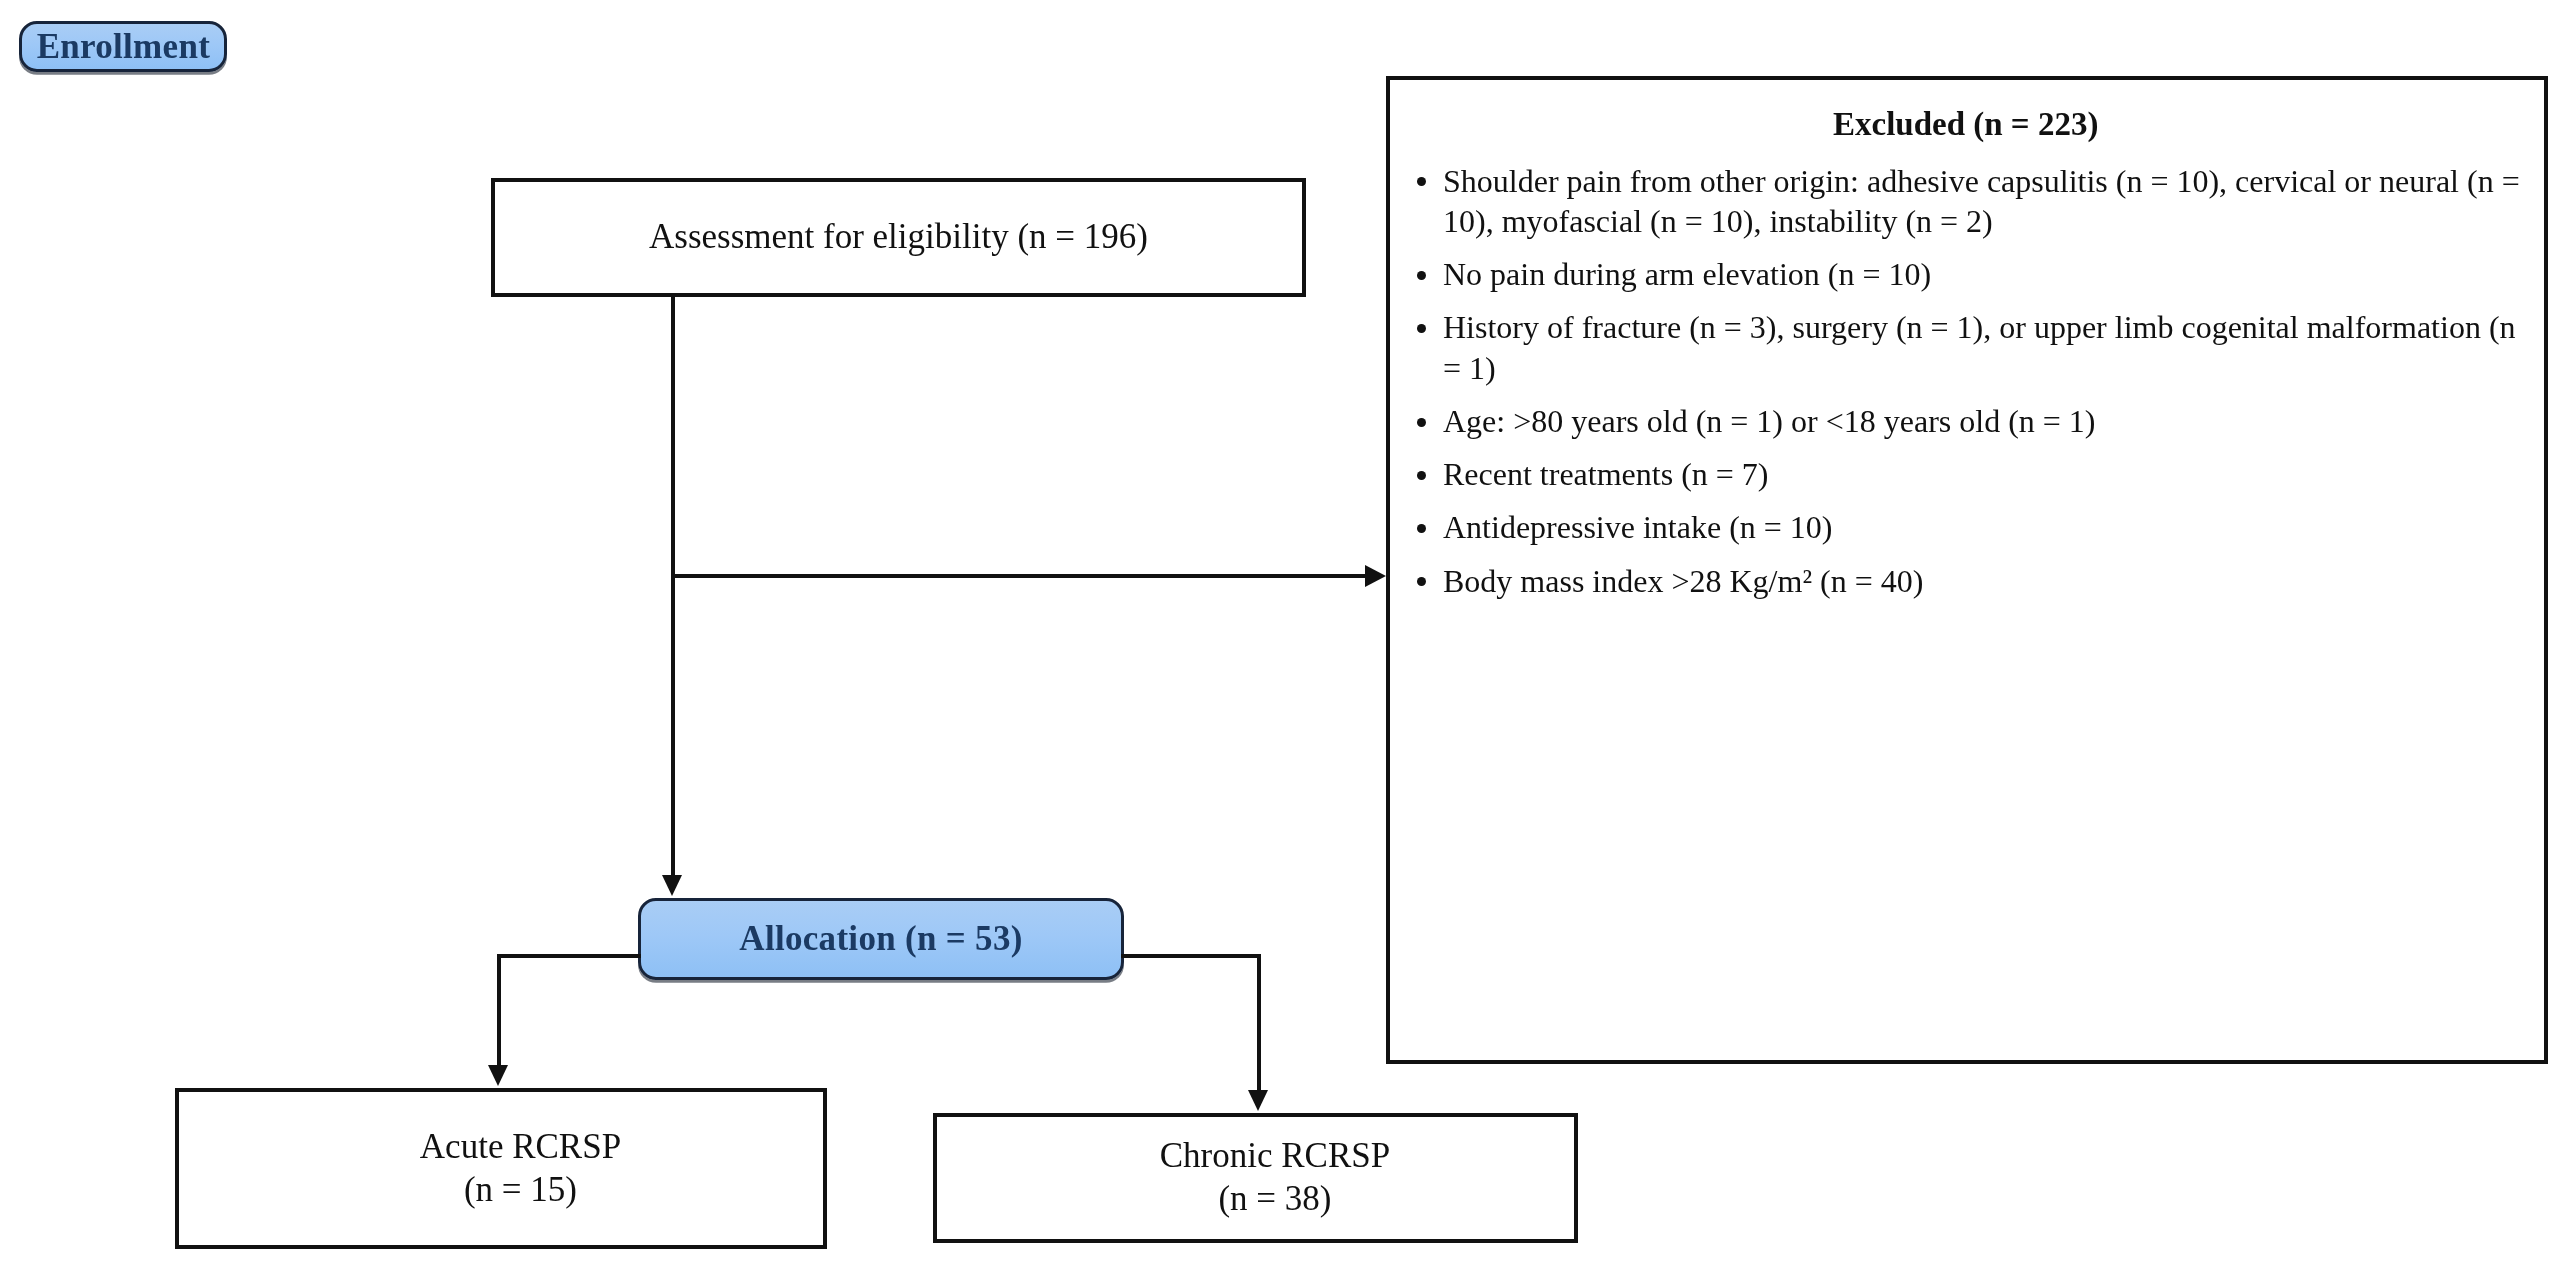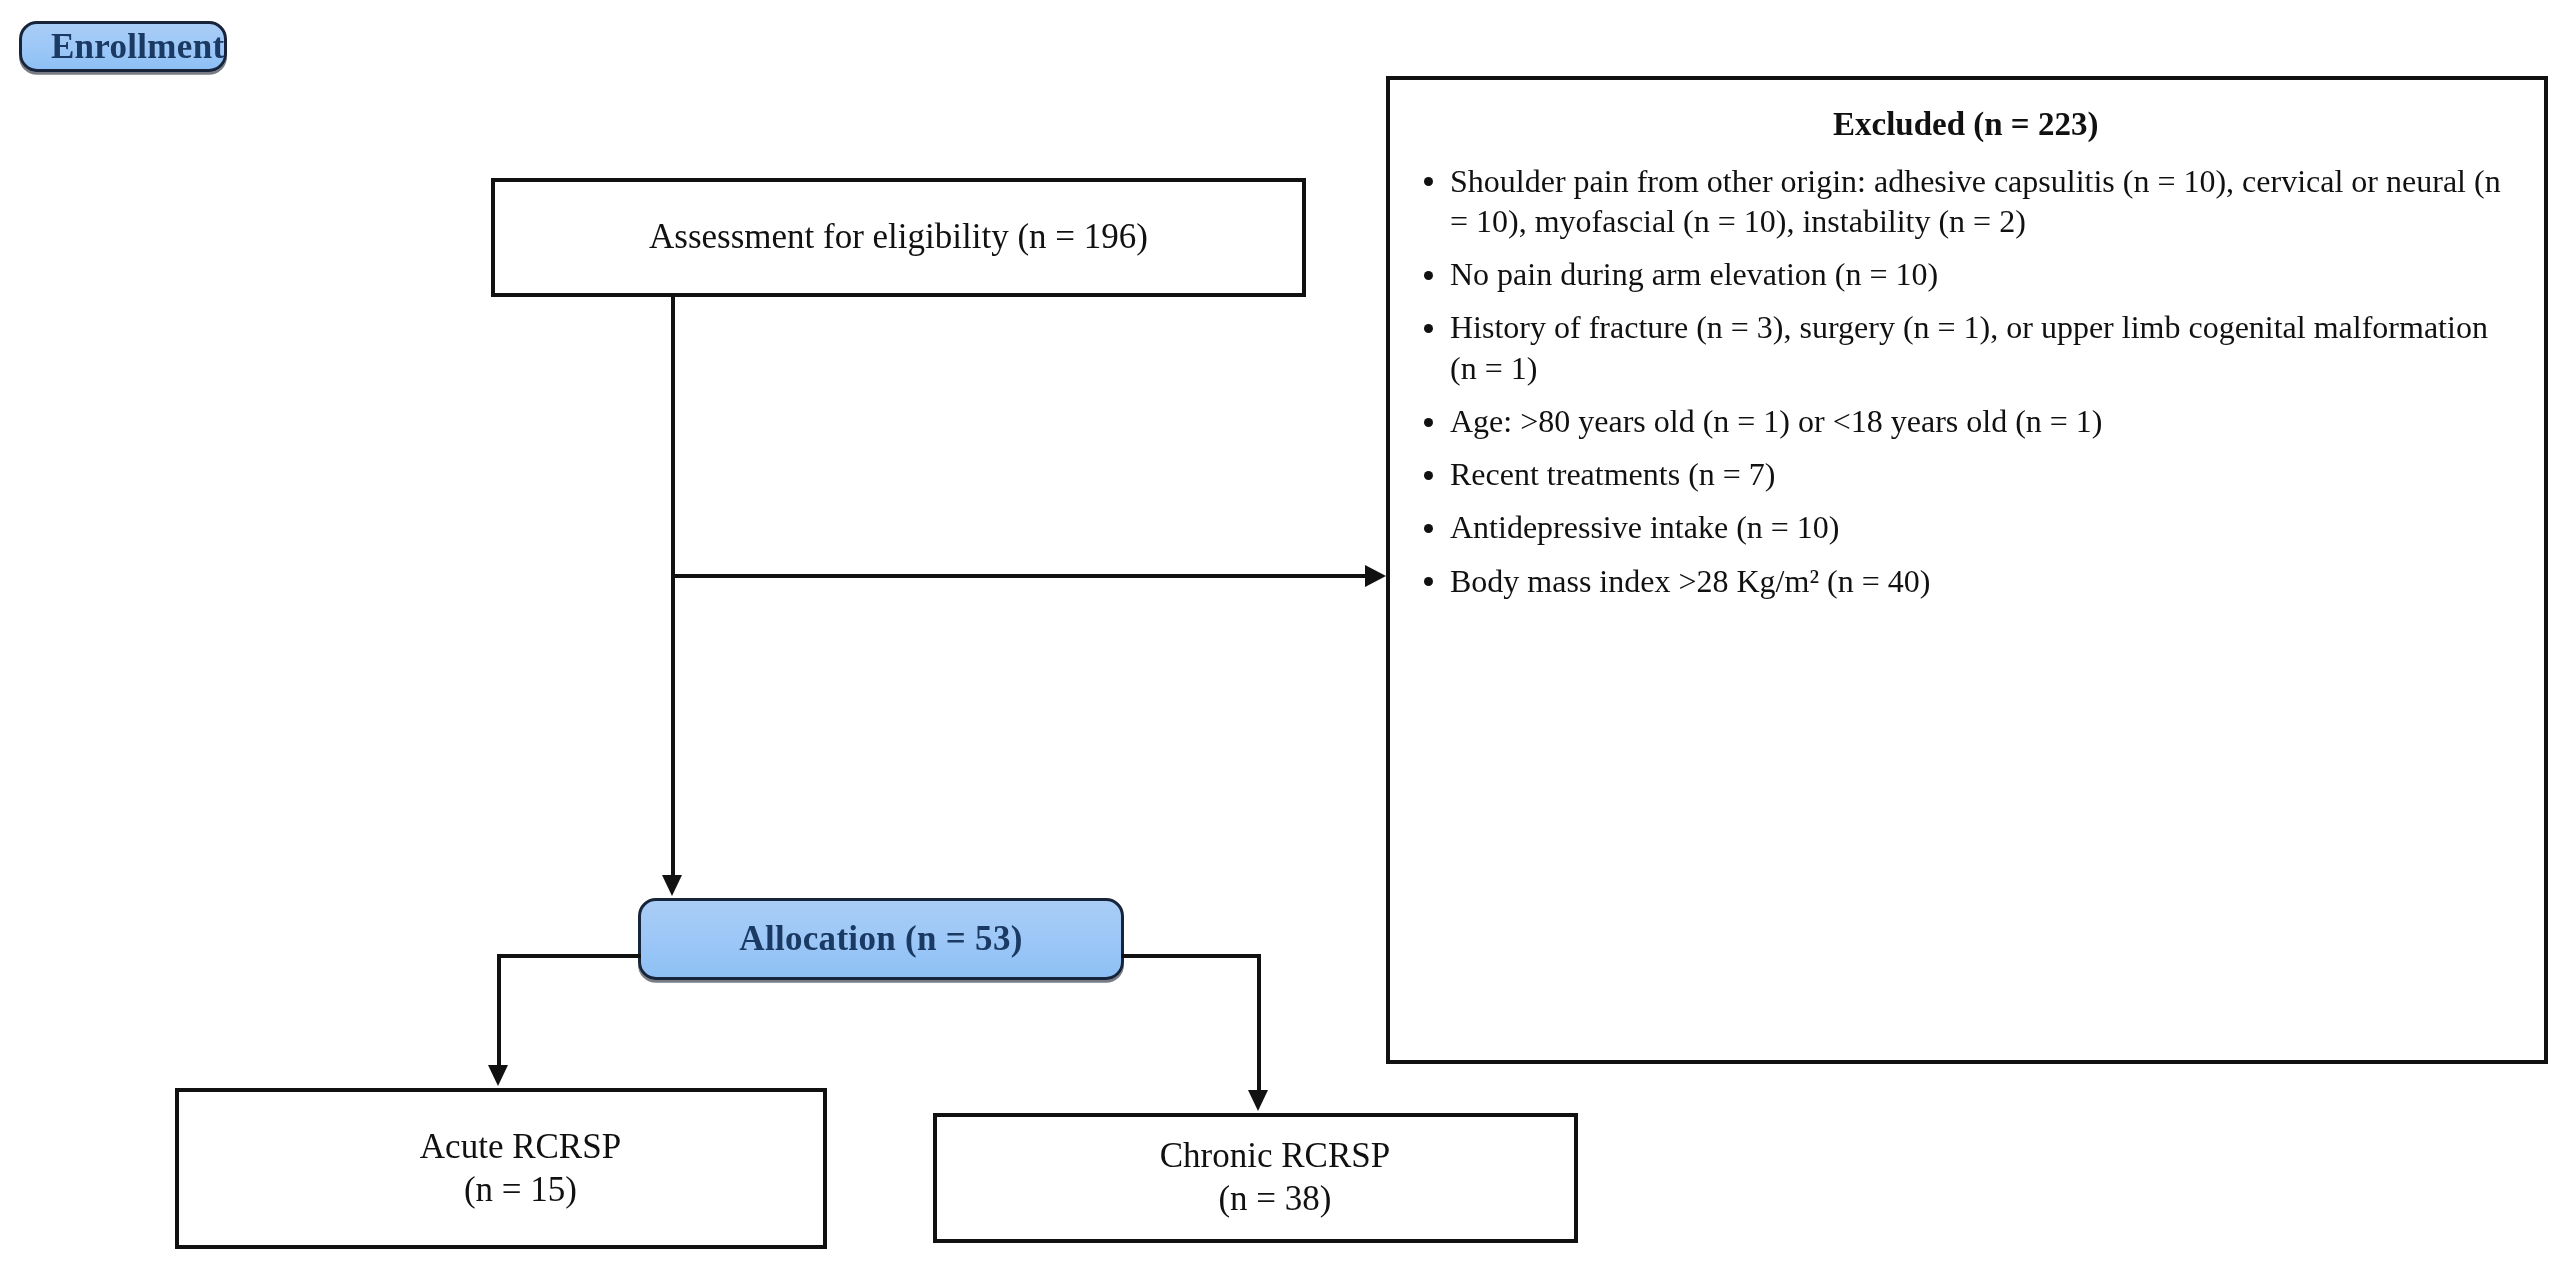--- a/index.html
+++ b/index.html
@@ -57,21 +57,21 @@
   }
   .excl-title {
     font-weight: bold;
     font-size: 33px;
     text-align: center;
     margin: 8.3px 0 18px 0;
     line-height: 1.1;
   }
   .excl-list {
     list-style: none;
-    margin: 7px;
+    margin: 0;
     padding: 0;
   }
   .excl-list li {
     position: relative;
     font-size: 32px;
     line-height: 1.27;
     margin: 0 0 12.5px 0;
     padding-left: 32px;
     text-indent: 0;
   }
@@ -118,21 +118,21 @@
     border-top: 11px solid transparent;
     border-bottom: 11px solid transparent;
     border-left: 21px solid #111111;
   }
 </style>
 </head>
 <body>
 
 <div id="canvas">
 
-  <div class="stage-box" id="enrollment-box" style="left:19.4px; top:21px; width:208px; height:51px; font-size:35px;justify-content:flex-end;">
+  <div class="stage-box" id="enrollment-box" style="left:19.4px; top:21px; width:208px; height:51px; font-size:35px;">
     <span>Enrollment</span>
   </div>
 
   <div class="plain-box" id="assessment-box" style="left:491px; top:178px; width:815px; height:119px;">
     <span class="box-line">Assessment for eligibility  (n = 196)</span>
   </div>
 
   <div class="vline" style="left:671px; top:297px; height:583px;"></div>
   <div class="arrow-down" style="left:662px; top:875px;"></div>
 

